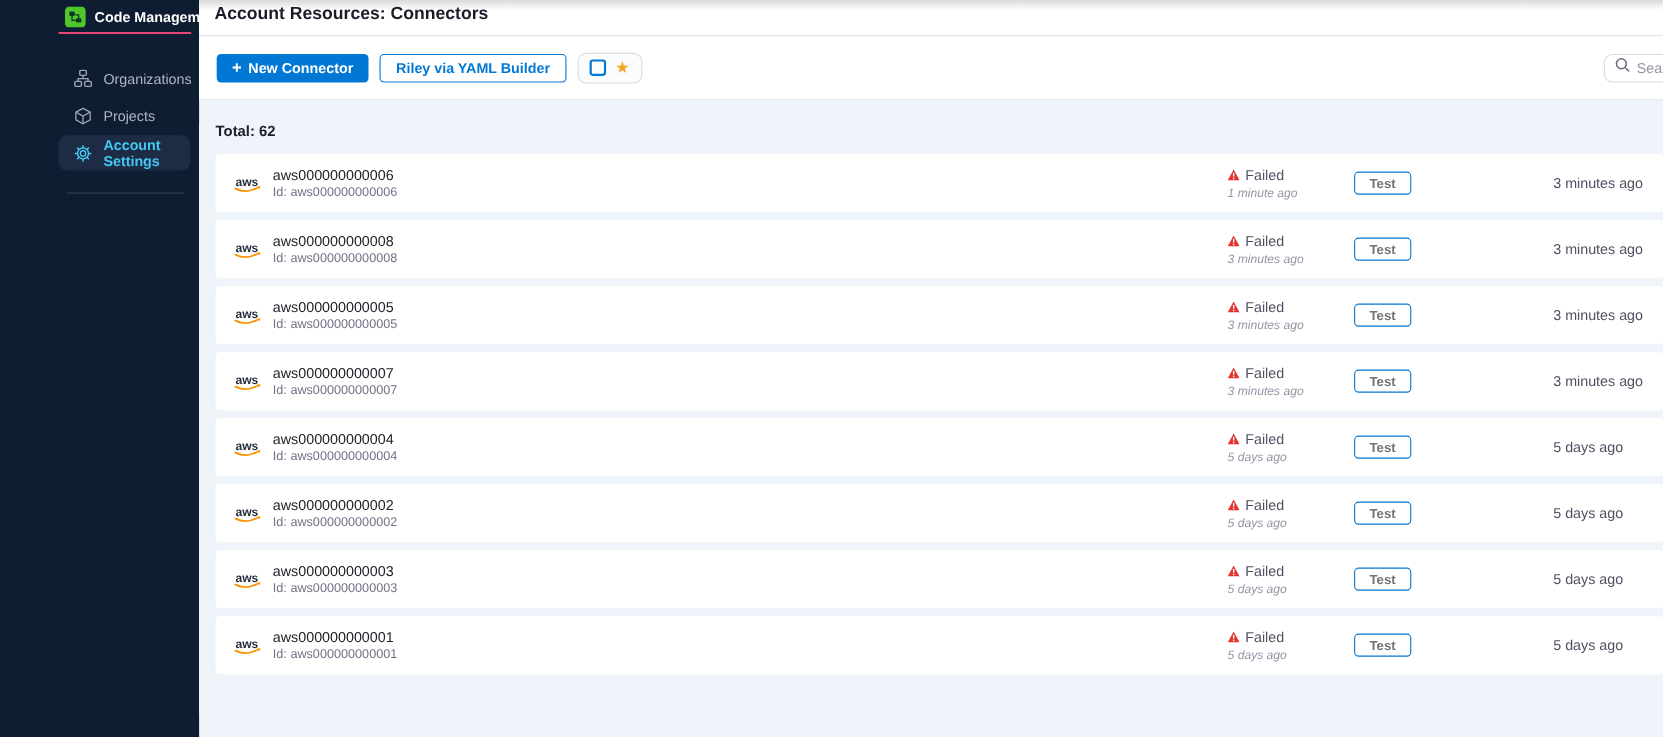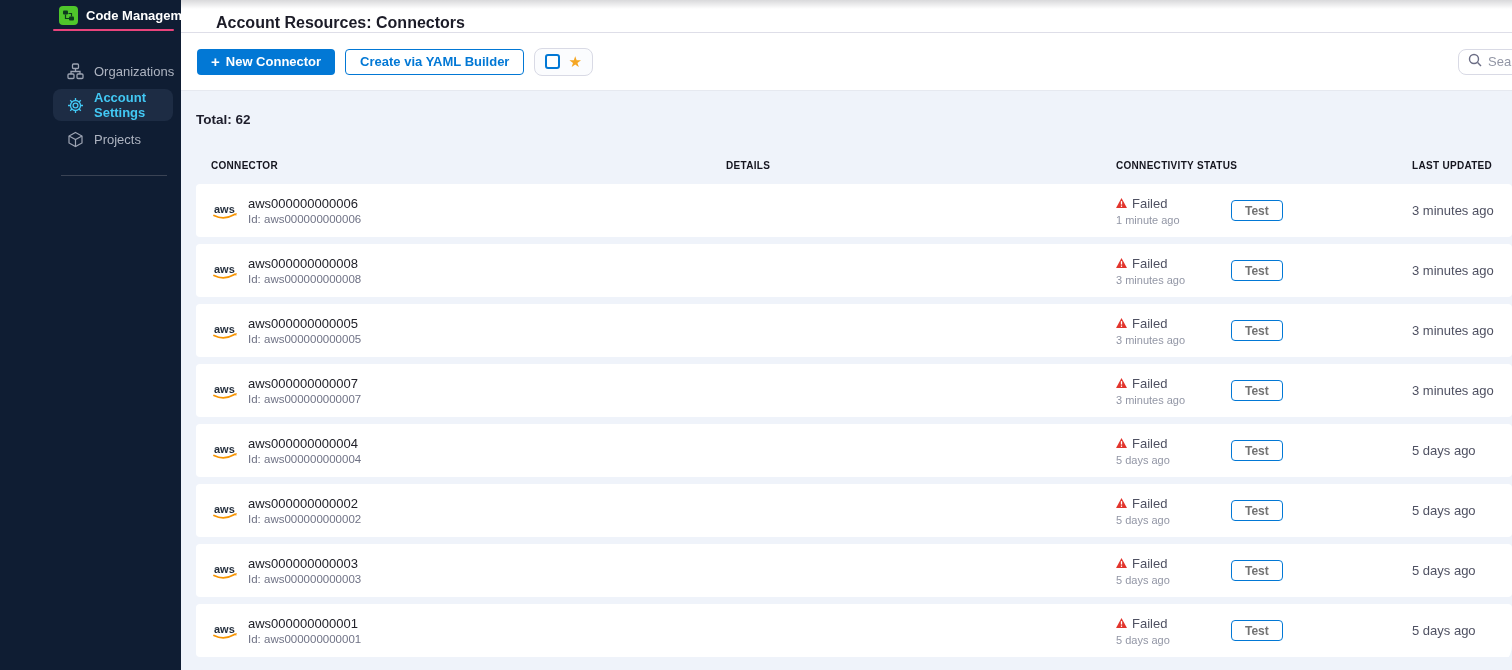--- a/index.html
+++ b/index.html
@@ -21,21 +21,21 @@
   .account-chevron { position:absolute; right:10px; top:50%; transform:translateY(-50%); display:flex; }
 
   .nav { margin-top:24px; display:flex; flex-direction:column; gap:2px;justify-content:center; }
   .nav-item { display:flex; align-items:center; gap:10px; height:32px; padding-left:14px; margin:0 8px 0 6px; color:#AEB4C1; font-size:13px; cursor:pointer; border-radius:8px; }
   .nav-item .nicon { width:17px; height:17px; display:flex; flex:none; }
   .nav-item.active { background:#1D2C44; color:#42C8F4; font-weight:700; }
   .side-divider { border-top:1px solid #3A4354; margin:20px 14px 0 14px; }
 
   
   .main { flex:1; display:flex; flex-direction:column; min-width:0; }
-  .page-header { height:33px; flex:none; background:linear-gradient(to bottom,#D9D9DB 0px,#FFFFFF 9px); border-bottom:1px solid #DEDEE8; display:flex; align-items:flex-end; padding:4px 0 0 35px; }
+  .page-header { height:33px; flex:none; background:linear-gradient(to bottom,#D9D9DB 0px,#FFFFFF 9px); border-bottom:1px solid #DEDEE8; display:flex; align-items:flex-start; padding:4px 0 0 14px; }
   .page-title { font-size:16px; font-weight:700; color:#1C1C28; }
 
   .toolbar { height:58px; flex:none; background:#FFFFFF; border-bottom:1px solid #E6E9F0; display:flex; align-items:center; padding-left:16px; gap:10px; }
   .btn { border-radius:4px; font-size:13px; font-weight:700; height:26px; display:flex; align-items:center; cursor:pointer; font-family:"Liberation Sans", sans-serif; }
   .btn-primary { background:#0278D5; color:#FFFFFF; border:none; padding:0 14px; gap:6px; }
   .btn-primary .plus { font-size:15px; font-weight:700; line-height:1; margin-top:-1px; }
   .btn-outline { background:#FFFFFF; color:#0278D5; border:1px solid #0278D5; padding:0 14px; }
   .fav-widget { display:flex; align-items:center; gap:8px; border:1px solid #D9DAE5; border-radius:8px; background:#FBFCFE; height:28px; padding:0 10px; }
   .fav-checkbox { width:15px; height:15px; border:2px solid #0278D5; border-radius:3px; background:#FFFFFF; cursor:pointer; }
   .star { color:#F5A623; font-size:15px; line-height:1; }
@@ -53,21 +53,21 @@
   .rows { margin-top:13px; }
   .row { display:grid; grid-template-columns:515px 390px 296px 1fr; align-items:center; background:#FFFFFF; border-radius:4px; height:53px; margin-bottom:7px; padding-left:15px; cursor:pointer; }
   .connector-cell { display:flex; align-items:center; gap:9px; }
   .aws-logo { display:flex; flex:none; }
   .conn-name { font-size:13px; font-weight:400; color:#22222A; line-height:15px; }
   .conn-id { font-size:11.5px; color:#6F7285; margin-top:2px; }
 
   .status-cell { display:flex; align-items:center;gap:36px; }
   .status-block { width:79px; flex:none; }
   .status-line { display:flex; align-items:center; gap:5px; font-size:13px; color:#4F5162; }
-  .status-time { font-size:11px; color:#9296A5; margin-top:3px; }
+  .status-time { font-size:11px; color:#9296A5; margin-top:3px;font-style:italic; }
   .test-btn { background:#FFFFFF; border:1.5px solid #0278D5; color:#737373; border-radius:4px; font-size:12px; font-weight:700; padding:2px 13px; height:21px; cursor:pointer; font-family:"Liberation Sans", sans-serif; }
   .updated-cell { font-size:13px; color:#4F5162; }
 </style>
 </head>
 <body>
 
 <div class="sidebar">
   <div class="side-head">
     <span class="logo">
       <svg width="19" height="19" viewBox="0 0 19 19">
@@ -100,80 +100,74 @@
       <span class="nicon">
         <svg width="17" height="17" viewBox="0 0 17 17" fill="none" stroke="#9DA4B3" stroke-width="1.3">
             <rect x="5.5" y="1" width="6" height="4.5" rx="1"></rect>
             <rect x="1" y="11" width="6" height="4.5" rx="1"></rect>
             <rect x="10" y="11" width="6" height="4.5" rx="1"></rect>
             <path d="M8.5 5.5 V8.5 M4 11 V8.5 H13 V11"></path>
           </svg>
       </span>
       <span>Organizations</span>
     </div>
+    <div class="nav-item">
+      <span class="nicon">
+        <svg width="17" height="17" viewBox="0 0 17 17" fill="none" stroke="#9DA4B3" stroke-width="1.2">
+            <path d="M8.5 1.5 L15 5 V12 L8.5 15.5 L2 12 V5 Z"></path>
+            <path d="M2 5 L8.5 8.5 L15 5 M8.5 8.5 V15.5"></path>
+          </svg>
+      </span>
+      <span>Projects</span>
+    </div>
     <div class="nav-item active">
       <span class="nicon">
         <svg width="17" height="17" viewBox="0 0 17 17" fill="none" stroke="#42C8F4" stroke-width="1.3">
             <circle cx="8.5" cy="8.5" r="2.4"></circle>
             <circle cx="8.5" cy="8.5" r="5"></circle>
             <path d="M8.5 1 v2.5 M8.5 13.5 v2.5 M1 8.5 h2.5 M13.5 8.5 h2.5 M3.2 3.2 l1.8 1.8 M12 12 l1.8 1.8 M13.8 3.2 l-1.8 1.8 M5 12 l-1.8 1.8"></path>
           </svg>
       </span>
       <span>Account Settings</span>
     </div>
-    <div class="nav-item">
-      <span class="nicon">
-        <svg width="17" height="17" viewBox="0 0 17 17" fill="none" stroke="#9DA4B3" stroke-width="1.2">
-            <path d="M8.5 1.5 L15 5 V12 L8.5 15.5 L2 12 V5 Z"></path>
-            <path d="M2 5 L8.5 8.5 L15 5 M8.5 8.5 V15.5"></path>
-          </svg>
-      </span>
-      <span>Projects</span>
-    </div>
   </div>
   <div class="side-divider"></div>
 </div>
 
 <div class="main">
 
   <div class="page-header">
     <span class="page-title">Account Resources: Connectors</span>
   </div>
 
   <div class="toolbar">
     <button class="btn btn-primary">
       <span class="plus">+</span>
       <span>New Connector</span>
     </button>
-    <button class="btn btn-outline">Create via YAML Builder</button>
+    <button class="btn btn-outline">Riley via YAML Builder</button>
     <div class="fav-widget">
       <div class="fav-checkbox"></div>
       <span class="star">★</span>
     </div>
     <div class="spacer"></div>
     <div class="search-box">
       <span>
         <svg width="14" height="14" viewBox="0 0 14 14" fill="none" stroke="#6B6D85" stroke-width="1.4">
             <circle cx="6" cy="6" r="4.5"></circle>
             <path d="M9.6 9.6 L13 13"></path>
           </svg>
       </span>
       <input type="text" placeholder="Search" style="">
     </div>
   </div>
 
   <div class="content">
     <div class="total">Total: 62</div>
 
-    <div class="thead">
-      <span class="th">CONNECTOR</span>
-      <span class="th">DETAILS</span>
-      <span class="th">CONNECTIVITY STATUS</span>
-      <span class="th">LAST UPDATED</span>
-    </div>
 
     <div class="rows">
 
       <div class="row">
         <div class="connector-cell">
           <span class="aws-logo">
               <svg width="28" height="18" viewBox="0 0 28 18">
                 <text x="3" y="11" font-family="Liberation Sans, sans-serif" font-size="11" font-weight="bold" fill="#252F3E">aws</text>
                 <path d="M3 13.5 Q13 18.5 23.5 12.5" fill="none" stroke="#F79400" stroke-width="1.7" stroke-linecap="round"></path>
                 <path d="M23.2 11.8 l2.6 -0.8 l-0.7 3 z" fill="#F79400"></path>

